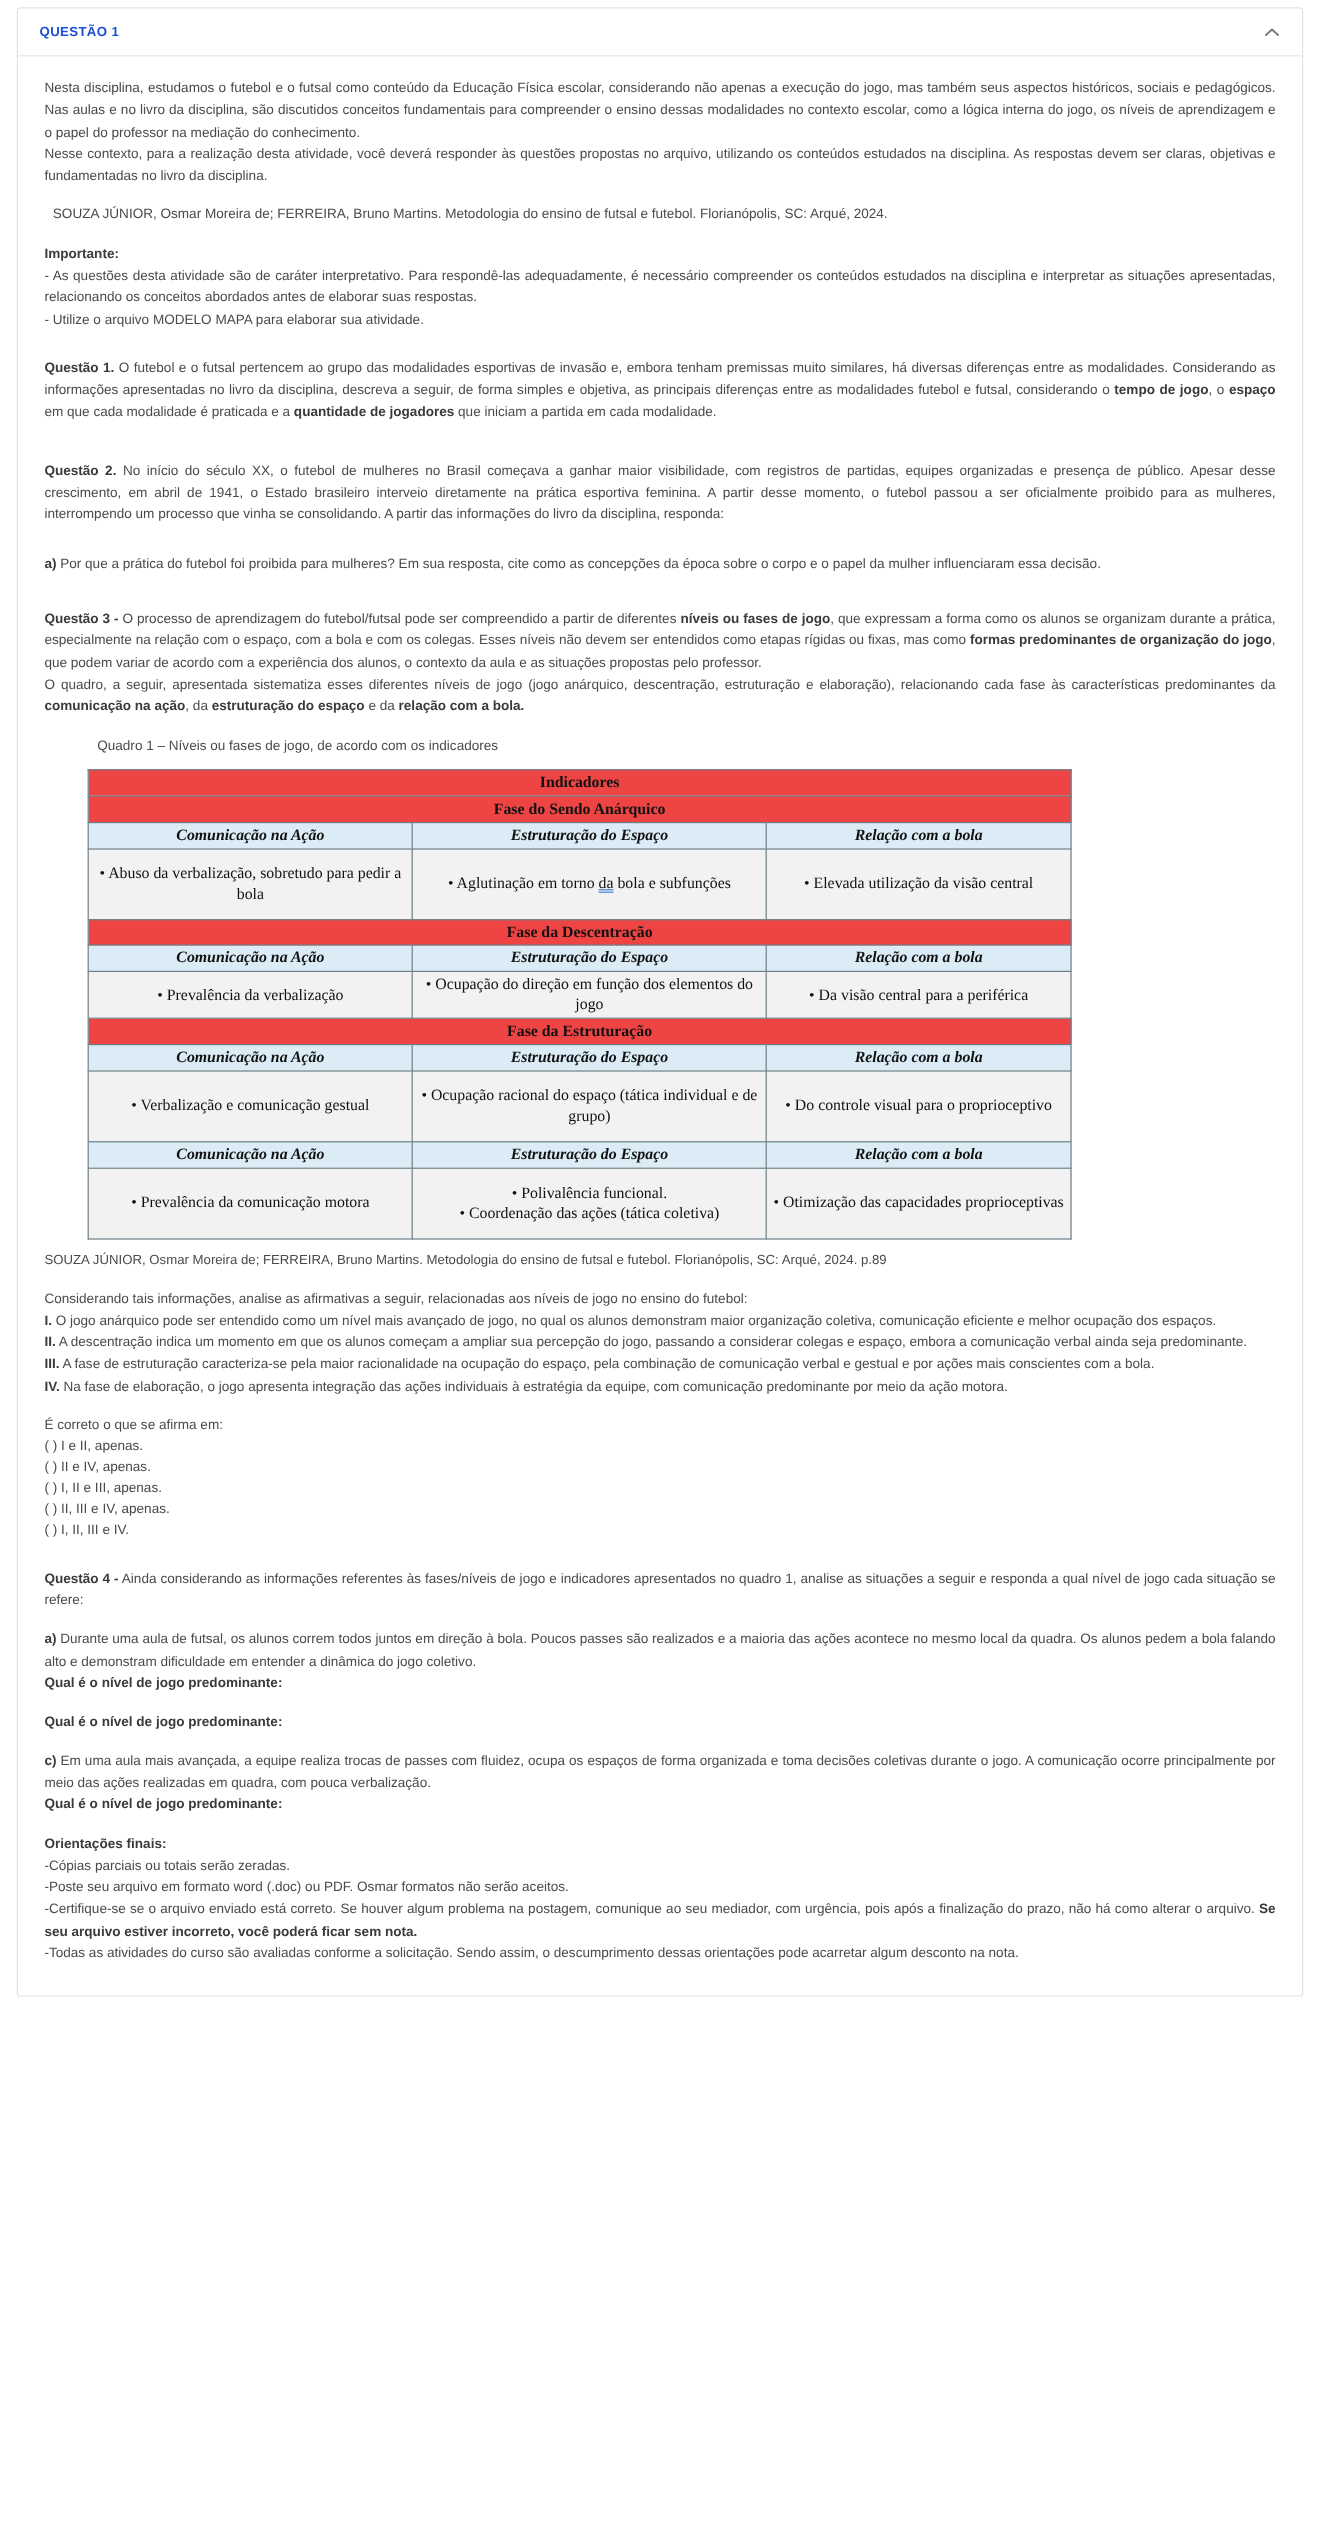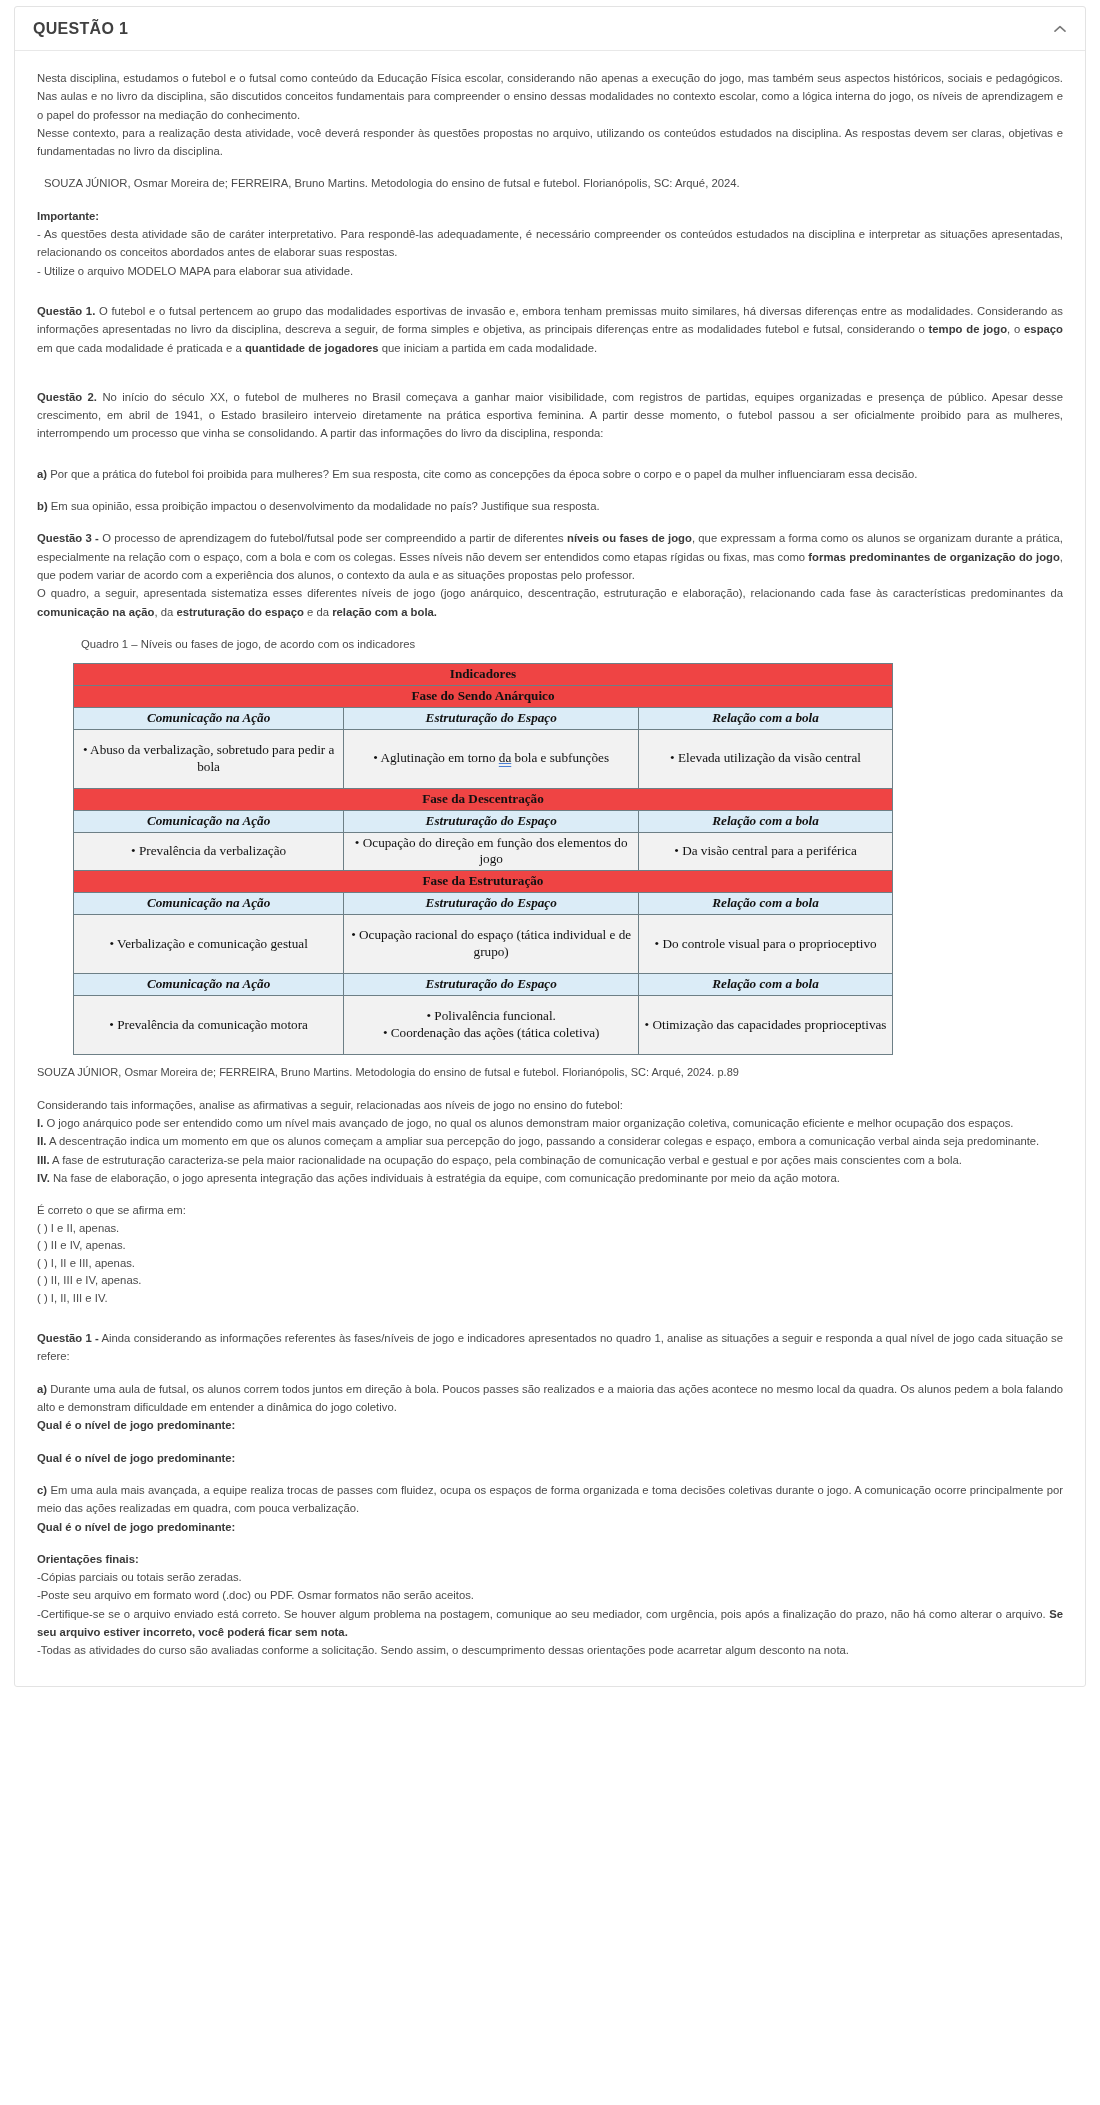--- a/index.html
+++ b/index.html
@@ -17,24 +17,24 @@
     box-sizing:border-box;
   }
   .card-header{
     display:flex;
     align-items:center;
     justify-content:space-between;
     padding:13px 18px 12px 18px;
     border-bottom:1px solid #e8e8e8;
   }
   .card-title{
-    font-size:16px;
+    font-size:11px;
     font-weight:bold;
     letter-spacing:.3px;
-    color:#404040;
+    color:#1d4ed8;
   }
   .chev{
     width:14px;height:14px;
     display:flex;align-items:center;justify-content:center;
     color:#7a7a7a;
   }
   .chev svg{display:block;}
   .card-body{
     padding:18px 22px 26px 22px;
     color:#4a4a4a;
@@ -134,21 +134,20 @@
     <div class="gap-sm"></div>
 
     <p class="para"><b>Questão 2.</b><span> No início do século XX, o futebol de mulheres no Brasil começava a ganhar maior visibilidade, com registros de partidas, equipes organizadas e presença de público. Apesar desse crescimento, em abril de 1941, o Estado brasileiro interveio diretamente na prática esportiva feminina. A partir desse momento, o futebol passou a ser oficialmente proibido para as mulheres, interrompendo um processo que vinha se consolidando. A partir das informações do livro da disciplina, responda:</span></p>
 
     <div class="gap-lg"></div>
 
     <p class="para"><b>a)</b><span> Por que a prática do futebol foi proibida para mulheres? Em sua resposta, cite como as concepções da época sobre o corpo e o papel da mulher influenciaram essa decisão.</span></p>
 
     <div class="gap"></div>
 
-    <p class="para"><b>b)</b><span> Em sua opinião, essa proibição impactou o desenvolvimento da modalidade no país? Justifique sua resposta.</span></p>
 
     <div class="gap"></div>
 
     <p class="para"><b>Questão 3 -</b><span> O processo de aprendizagem do futebol/futsal pode ser compreendido a partir de diferentes </span><b>níveis ou fases de jogo</b><span>, que expressam a forma como os alunos se organizam durante a prática, especialmente na relação com o espaço, com a bola e com os colegas. Esses níveis não devem ser entendidos como etapas rígidas ou fixas, mas como </span><b>formas predominantes de organização do jogo</b><span>, que podem variar de acordo com a experiência dos alunos, o contexto da aula e as situações propostas pelo professor.</span></p>
     <p class="para"><span>O quadro, a seguir, apresentada sistematiza esses diferentes níveis de jogo (jogo anárquico, descentração, estruturação e elaboração), relacionando cada fase às características predominantes da </span><b>comunicação na ação</b><span>, da </span><b>estruturação do espaço</b><span> e da </span><b>relação com a bola.</b></p>
 
     <div class="gap"></div>
 
     <p class="quadro-label">Quadro 1 – Níveis ou fases de jogo, de acordo com os indicadores</p>
 
@@ -233,21 +232,21 @@
 
     <p>É correto o que se afirma em:</p>
     <p class="alt">(  ) I e II, apenas.</p>
     <p class="alt">(  ) II e IV, apenas.</p>
     <p class="alt">(  ) I, II e III, apenas.</p>
     <p class="alt">(  ) II, III e IV, apenas.</p>
     <p class="alt">(  ) I, II, III e IV.</p>
 
     <div class="gap-lg"></div>
 
-    <p class="para"><b>Questão 1 -</b><span>  Ainda considerando as informações referentes às fases/níveis de jogo e indicadores apresentados no quadro 1, analise as situações a seguir e responda a qual nível de jogo cada situação se refere:</span></p>
+    <p class="para"><b>Questão 4 -</b><span>  Ainda considerando as informações referentes às fases/níveis de jogo e indicadores apresentados no quadro 1, analise as situações a seguir e responda a qual nível de jogo cada situação se refere:</span></p>
 
     <div class="gap"></div>
 
     <p class="para"><b>a)</b><span> Durante uma aula de futsal, os alunos correm todos juntos em direção à bola. Poucos passes são realizados e a maioria das ações acontece no mesmo local da quadra. Os alunos pedem a bola falando alto e demonstram dificuldade em entender a dinâmica do jogo coletivo.</span></p>
     <p><b>Qual é o nível de jogo predominante:</b></p>
 
     <div class="gap"></div>
 
     <p><b>Qual é o nível de jogo predominante:</b></p>
 

